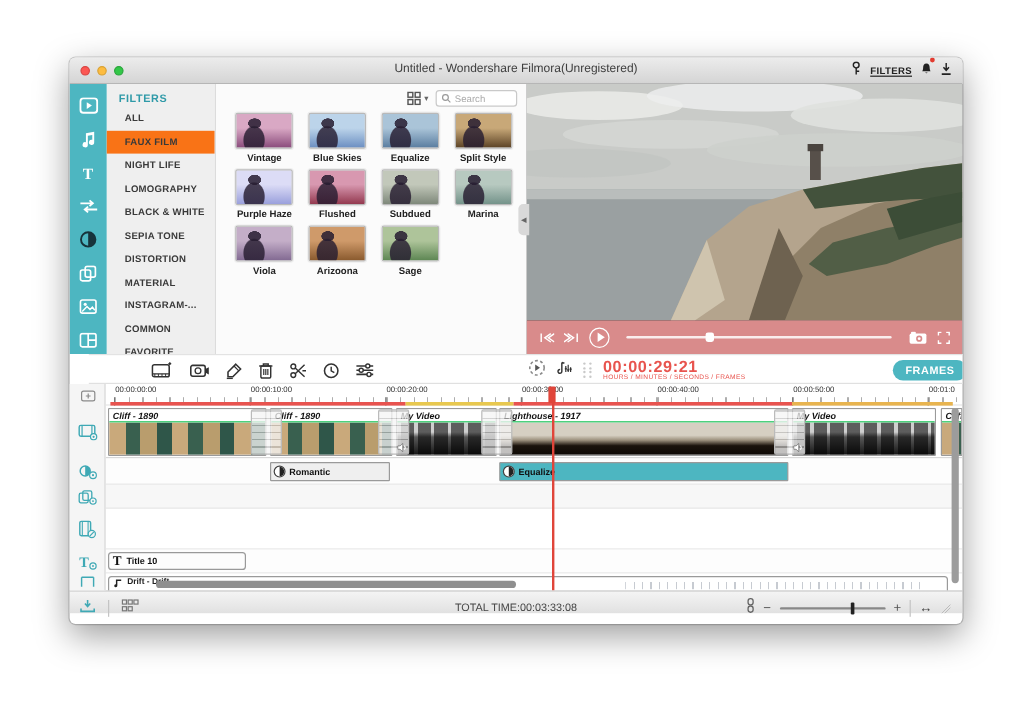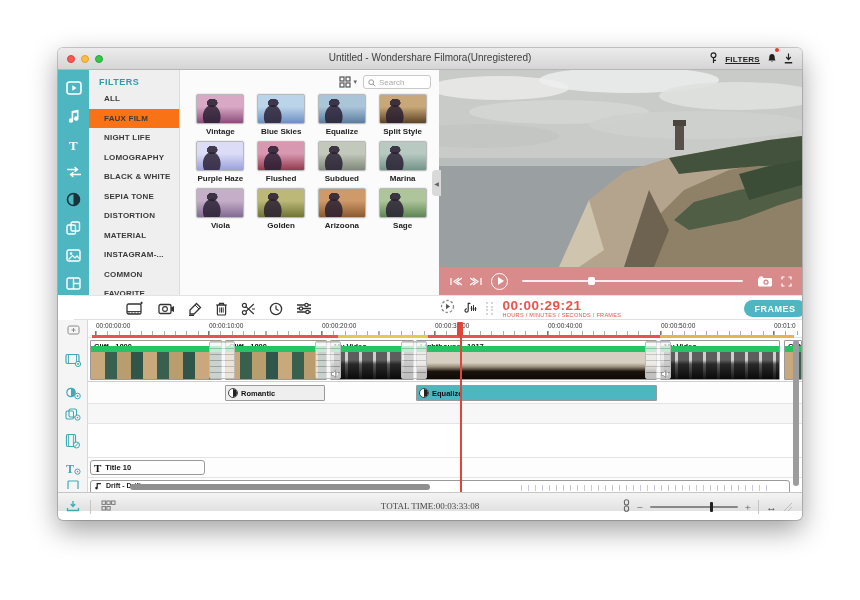--- a/index.html
+++ b/index.html
@@ -93,21 +93,21 @@
   .row-text    { top:138px; height:20px; background:#fdfdfd; }
   .row-music   { top:158px; height:14px; border-bottom:none; background:#fff; }
 
   .ruler-label { position:absolute; top:2px; font-size:6.5px; color:#333; }
   .ruler-label::before { content:""; position:absolute; left:-1px; top:9px; width:1px; height:7px; background:#777; }
   .render-seg { position:absolute; top:15px; height:2.5px; }
 
   .clip { position:absolute; border:1px solid #9a9a9a; border-radius:1px; overflow:hidden; background:#fff; }
   .vclip { top:2px; height:40px; }
   .vclip .clip-name { position:absolute; left:0; right:0; top:0; height:11px; background:#fff; font-size:7.5px; font-weight:bold;
-     color:#111; padding:1px 0 0 3px; white-space:nowrap; overflow:hidden; border-bottom:6px solid #22c55e; z-index:2; }
+     color:#111; padding:1px 0 0 3px; white-space:nowrap; overflow:hidden; border-bottom:1px solid #22c55e; z-index:2;font-style:italic; }
   .vclip .clip-img { position:absolute; left:0; right:0; top:11px; bottom:0; }
   .img-cliff { background:repeating-linear-gradient(90deg,#c9a97b 0 14px,#39604f 14px 26px,#b99d6d 26px 40px,#2f5649 40px 52px); }
   .img-bw { background:linear-gradient(180deg,#cfcfcf 0 30%,#5a5a5a 45%,#161616 100%),
             repeating-linear-gradient(90deg,rgba(255,255,255,.5) 0 3px,rgba(0,0,0,.55) 3px 14px); background-blend-mode:multiply; }
   .img-lighthouse { background:linear-gradient(180deg,#d6cfc2 0 40%,#9b8f7c 55%,#1b130c 72%,#0e0a06 100%); }
 
   .transition-box { position:absolute; top:3px; width:26px; height:38px; background:rgba(225,225,225,.55);
      border:1px solid #bbb; border-radius:2px; z-index:3;
      background-image:repeating-linear-gradient(0deg,rgba(255,255,255,.5) 0 5px,rgba(160,160,160,.35) 5px 6px); }
   .spk { position:absolute; top:26px; z-index:3; color:#fff; }
@@ -124,21 +124,21 @@
   .wave { position:absolute; top:4px; height:6px; background:repeating-linear-gradient(90deg,#b9bec6 0 1px,transparent 1px 7px); opacity:.8; }
 
   .playhead-line { position:absolute; left:372px; top:4px; width:1.5px; height:168px; background:#e0453a; z-index:6; }
   .playhead-cap { position:absolute; left:369px; top:2px; width:6px; height:14px; background:#e0453a; border-radius:1px; z-index:6; }
 
   .vscroll { position:absolute; right:3px; top:20px; width:6px; height:146px; background:#9c9c9c; border-radius:3px; z-index:5; }
   .hscroll { position:absolute; left:42px; top:164px; width:300px; height:6px; background:#8f8f8f; border-radius:3px; z-index:5; }
 
   
   .statusbar { position:absolute; left:0; top:444px; width:744px; height:19px;
-     background:linear-gradient(#f4f4f4,#e1e1e1); border-top:1px solid #c6c6c6;font-family:Liberation Serif, serif; }
+     background:linear-gradient(#f4f4f4,#e1e1e1); border-top:1px solid #c6c6c6; }
   .sb-left { position:absolute; left:8px; top:0; height:28px; display:flex; align-items:center; gap:10px; }
   .sb-sep { width:1px; height:14px; background:#c4c4c4; }
   .sb-total { position:absolute; left:0; right:0; top:8px; text-align:center; font-size:9px; color:#444; }
   .sb-right { position:absolute; right:10px; top:0; height:28px; display:flex; align-items:center; gap:7px; color:#555; }
   .zoom-slider { width:88px; height:2px; background:#888; position:relative; border-radius:1px; }
   .zoom-handle { position:absolute; left:68%; top:-4px; width:3px; height:10px; background:#222; border-radius:1px; }
   .sb-sign { font-size:11px; color:#555; }
   .fit-icon { font-size:11px; color:#444; }
   .grip { width:8px; height:8px; background:
      linear-gradient(135deg,transparent 0 50%,#bbb 50% 56%,transparent 56% 70%,#bbb 70% 76%,transparent 76%); }
@@ -298,24 +298,20 @@
             <div class="thumb" style="background: radial-gradient(9px 7px at 33% 28%, rgba(38, 28, 48, 0.85) 58%, rgba(38, 28, 48, 0) 62%), radial-gradient(15px 20px at 32% 78%, rgba(38, 28, 48, 0.82) 56%, rgba(38, 28, 48, 0) 62%), linear-gradient(rgb(194, 200, 186) 0%, rgb(194, 200, 186) 42%, rgb(126, 136, 122) 100%);"></div>
             <div class="thumb-label">Subdued</div>
           </div>
           <div class="thumb-cell">
             <div class="thumb" style="background: radial-gradient(9px 7px at 33% 28%, rgba(38, 28, 48, 0.85) 58%, rgba(38, 28, 48, 0) 62%), radial-gradient(15px 20px at 32% 78%, rgba(38, 28, 48, 0.82) 56%, rgba(38, 28, 48, 0) 62%), linear-gradient(rgb(183, 201, 192) 0%, rgb(183, 201, 192) 42%, rgb(116, 147, 138) 100%);"></div>
             <div class="thumb-label">Marina</div>
           </div>
           <div class="thumb-cell">
             <div class="thumb" style="background: radial-gradient(9px 7px at 33% 28%, rgba(38, 28, 48, 0.85) 58%, rgba(38, 28, 48, 0) 62%), radial-gradient(15px 20px at 32% 78%, rgba(38, 28, 48, 0.82) 56%, rgba(38, 28, 48, 0) 62%), linear-gradient(rgb(196, 174, 200) 0%, rgb(196, 174, 200) 42%, rgb(130, 106, 146) 100%);"></div>
             <div class="thumb-label">Viola</div>
-          </div>
-          <div class="thumb-cell">
-            <div class="thumb" style="background: radial-gradient(9px 7px at 33% 28%, rgba(38, 28, 48, 0.85) 58%, rgba(38, 28, 48, 0) 62%), radial-gradient(15px 20px at 32% 78%, rgba(38, 28, 48, 0.82) 56%, rgba(38, 28, 48, 0) 62%), linear-gradient(rgb(188, 184, 120) 0%, rgb(188, 184, 120) 42%, rgb(111, 116, 52) 100%);"></div>
-            <div class="thumb-label">Golden</div>
           </div>
           <div class="thumb-cell">
             <div class="thumb" style="background: radial-gradient(9px 7px at 33% 28%, rgba(38, 28, 48, 0.85) 58%, rgba(38, 28, 48, 0) 62%), radial-gradient(15px 20px at 32% 78%, rgba(38, 28, 48, 0.82) 56%, rgba(38, 28, 48, 0) 62%), linear-gradient(rgb(207, 154, 106) 0%, rgb(207, 154, 106) 42%, rgb(138, 90, 46) 100%);"></div>
             <div class="thumb-label">Arizoona</div>
           </div>
           <div class="thumb-cell">
             <div class="thumb" style="background: radial-gradient(9px 7px at 33% 28%, rgba(38, 28, 48, 0.85) 58%, rgba(38, 28, 48, 0) 62%), radial-gradient(15px 20px at 32% 78%, rgba(38, 28, 48, 0.82) 56%, rgba(38, 28, 48, 0) 62%), linear-gradient(rgb(174, 196, 154) 0%, rgb(174, 196, 154) 42%, rgb(93, 134, 83) 100%);"></div>
             <div class="thumb-label">Sage</div>
           </div>
         </div>

